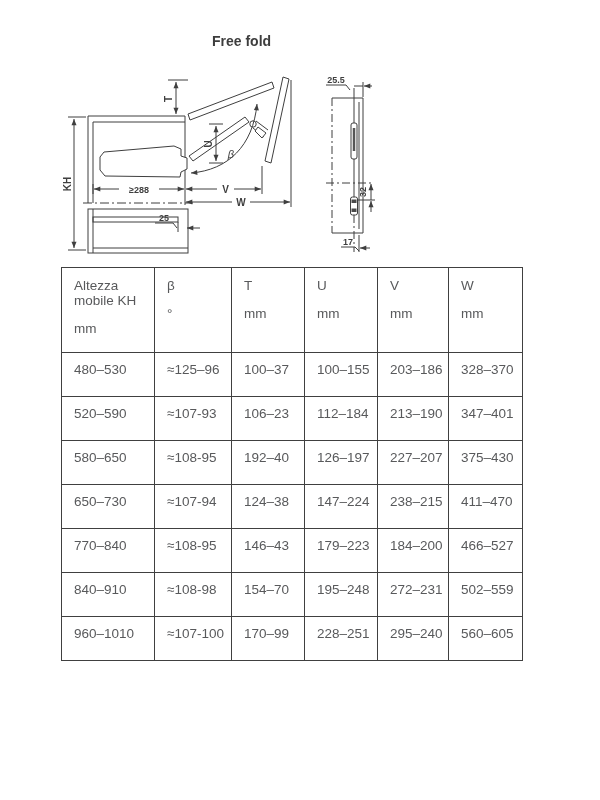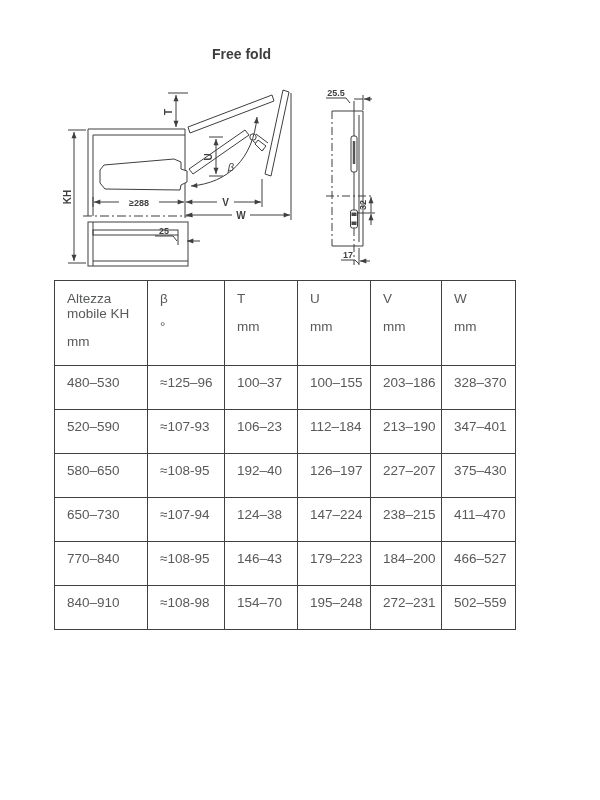--- a/index.html
+++ b/index.html
@@ -1,28 +1,28 @@
 <!DOCTYPE html>
 <html><head>
 <meta charset="utf-8">
 <style>
   html,body { margin:0; padding:0; background:#ffffff; }
   .page {
     position:relative; width:600px; height:756px; background:#ffffff;
-    font-family:"Liberation Sans", sans-serif; overflow:hidden;margin-top:13px;
+    font-family:"Liberation Sans", sans-serif; overflow:hidden;
   }
   .title {
     position:absolute; left:212px; top:33px;
     font-size:14px; font-weight:bold; color:#3d3d3d; margin:0;
   }
   svg.diagram { position:absolute; left:0; top:55px; width:600px; height:212px; }
   svg text { font-family:"Liberation Sans", sans-serif; }
 
   table.dims {
-    position:absolute; left:54px; top:267px;
+    position:absolute; left:61px; top:267px;
     border-collapse:collapse; table-layout:fixed;
     width:461px; color:#58595b; font-size:13.5px;
   }
   table.dims th, table.dims td {
     border:1.5px solid #404040; text-align:left; font-weight:normal;
     box-sizing:border-box; padding:9px 4px 0 12px; vertical-align:top;
   }
   table.dims th { height:85px; padding-top:10px; }
   table.dims td { height:44px; white-space:nowrap; }
   .h-unit { margin-top:13px; }
@@ -223,16 +223,24 @@
           <td>466–527</td>
         </tr>
         <tr>
           <td>840–910</td>
           <td>≈108-98</td>
           <td>154–70</td>
           <td>195–248</td>
           <td>272–231</td>
           <td>502–559</td>
         </tr>
+        <tr>
+          <td>960–1010</td>
+          <td>≈107-100</td>
+          <td>170–99</td>
+          <td>228–251</td>
+          <td>295–240</td>
+          <td>560–605</td>
+        </tr>
       </tbody>
   </table>
 
 </div>
 
 </body></html>

